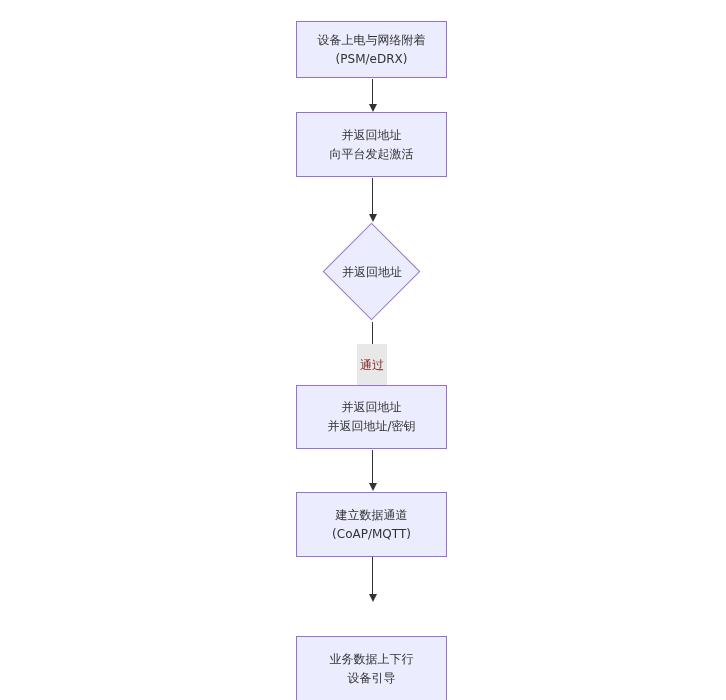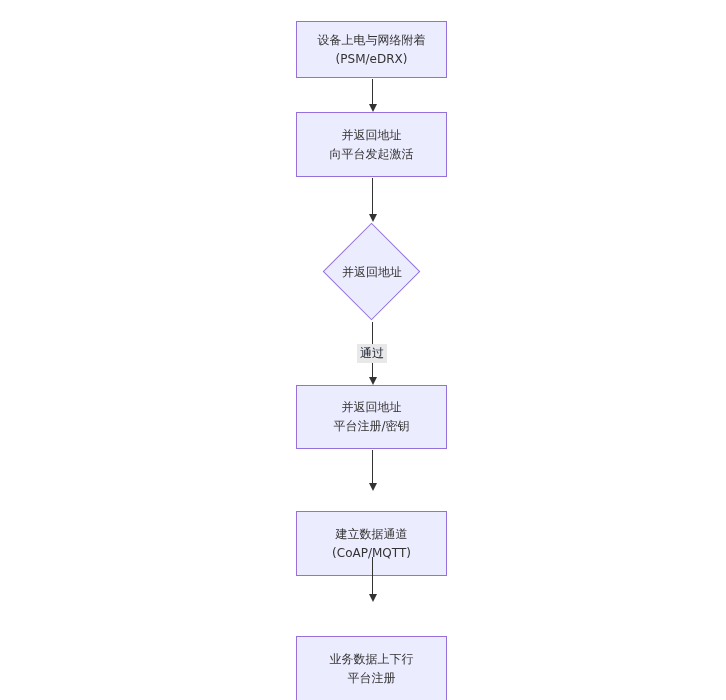--- a/index.html
+++ b/index.html
@@ -72,24 +72,24 @@
     font-size: 12px;
     line-height: 19px;
     color: #333333;
   }
   .edge-label {
     position: absolute;
     left: 372px;
     top: 344px;
     transform: translateX(-50%);
     background: #E8E8E8;
-    padding: 0 3px;
+    padding: 12px 3px;
     font-size: 12px;
     line-height: 19px;
-    color: #0f172a;
+    color: #7f1d1d;
     white-space: nowrap;
   }
 </style>
 </head>
 <body>
 
 <div class="canvas">
 
   <div class="node" style="top:21px;height:57px">
     <span>设备上电与网络附着</span>
@@ -115,36 +115,36 @@
   <div class="diamond-label">并返回地址</div>
 
   <div class="arrow" style="top:322px;height:63px">
     <div class="line"></div>
     <div class="head"></div>
   </div>
   <div class="edge-label">通过</div>
 
   <div class="node" style="top:385px;height:64px">
     <span>并返回地址</span>
-    <span>平台注册/密钥</span>
+    <span>并返回地址/密钥</span>
   </div>
 
   <div class="arrow" style="top:450px;height:41px">
     <div class="line"></div>
     <div class="head"></div>
   </div>
 
-  <div class="node" style="top:511px;height:65px">
+  <div class="node" style="top:492px;height:65px">
     <span>建立数据通道</span>
     <span>(CoAP/MQTT)</span>
   </div>
 
   <div class="arrow" style="top:557px;height:45px">
     <div class="line"></div>
     <div class="head"></div>
   </div>
 
   <div class="node" style="top:636px;height:66px">
     <span>业务数据上下行</span>
-    <span>平台注册</span>
+    <span>设备引导</span>
   </div>
 
 </div>
 
 </body></html>

